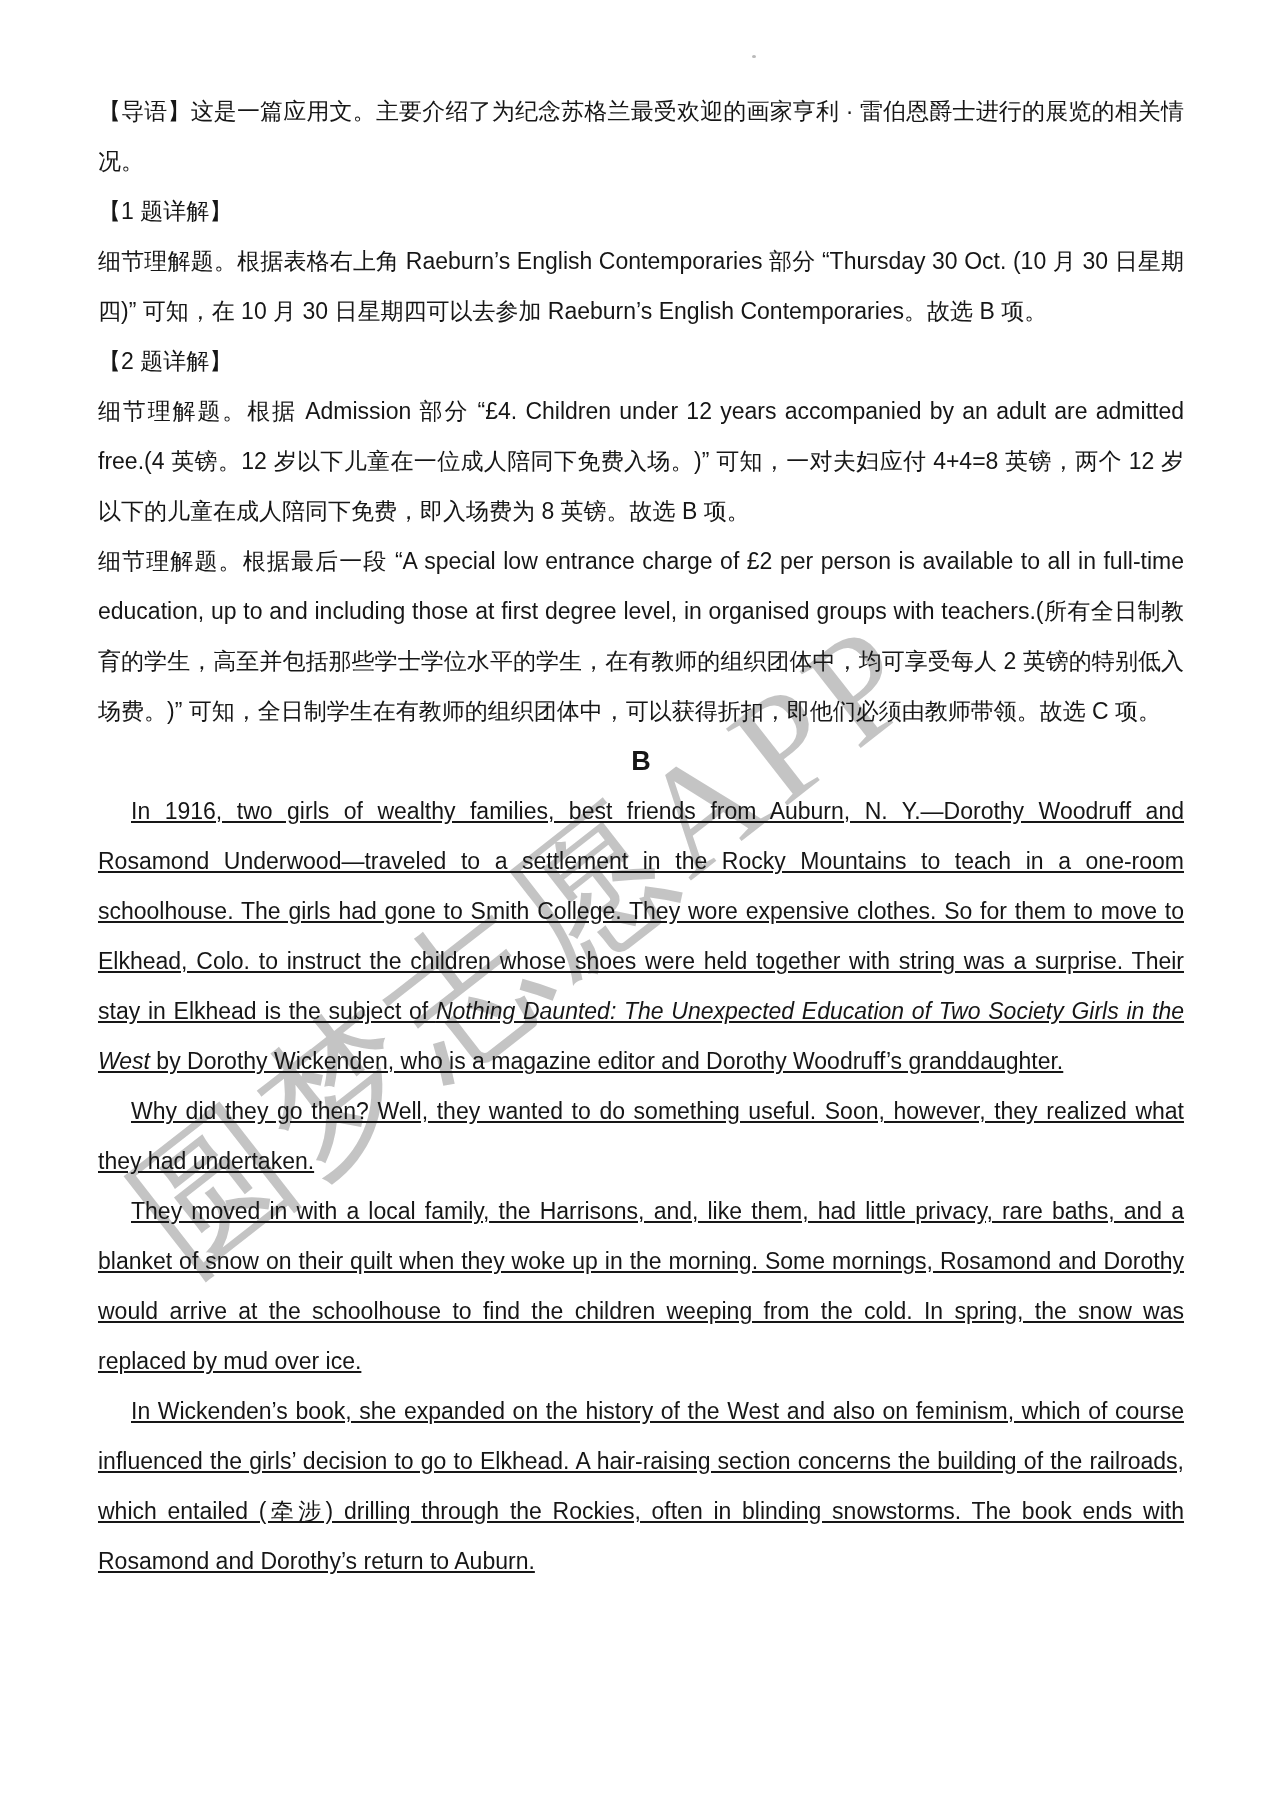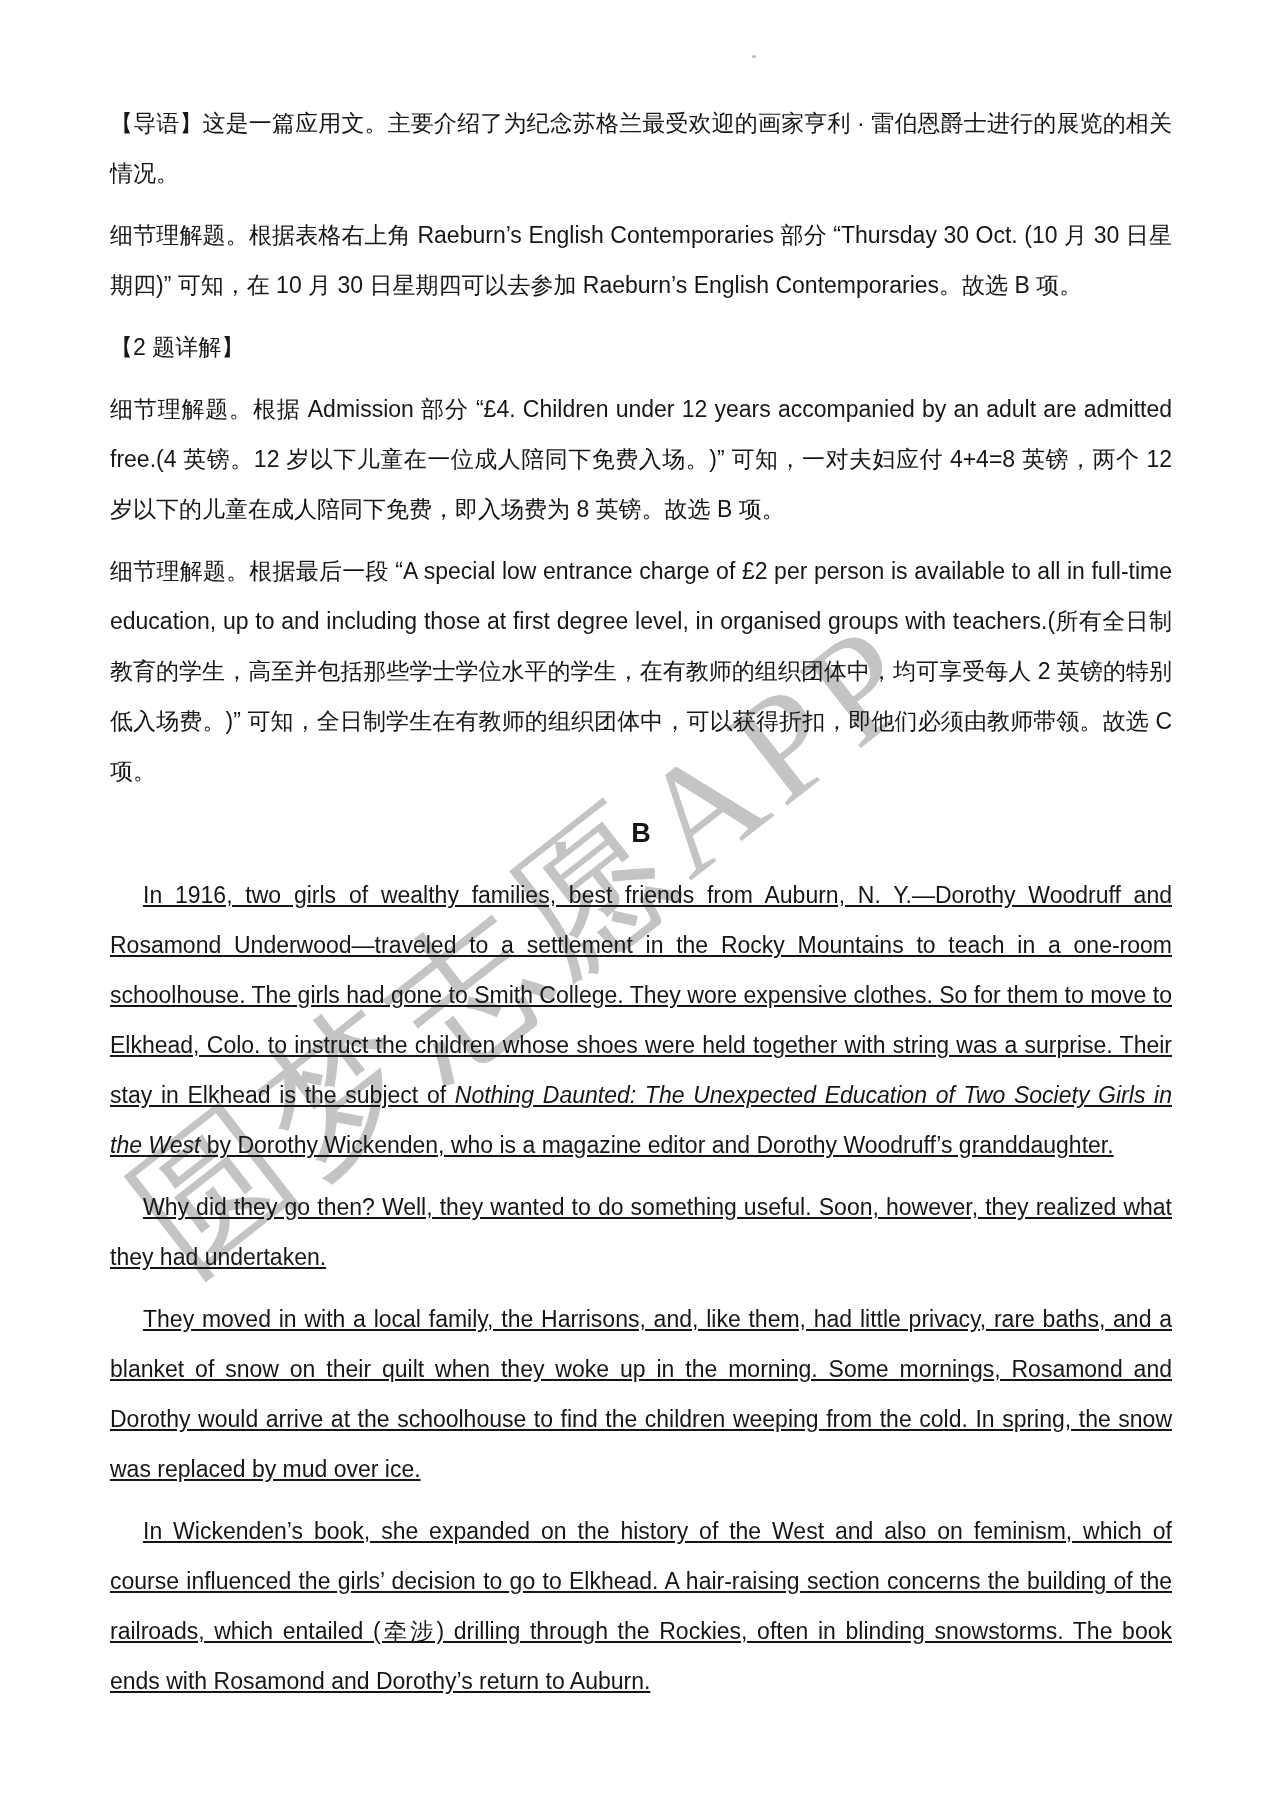--- a/index.html
+++ b/index.html
@@ -43,21 +43,21 @@
   }
   .content {
     position: relative;
     z-index: 1;
     padding: 86px 96px 0 98px;
     font-size: 23px;
     line-height: 50px;
     text-align: justify;
   }
   .para {
-    margin: 12px;
+    margin: 0;
     word-break: break-word;
   }
   .para.en {
     text-indent: 33px;
     text-decoration: underline;
   }
   .section-label {
     margin: 0;
     text-align: center;
     font-size: 27px;
@@ -74,20 +74,21 @@
 <div class="page">
 
   <div class="watermark">圆梦志愿APP</div>
 
   <div class="speck"></div>
 
   <main class="content">
 
     <p class="para cn">【导语】这是一篇应用文。主要介绍了为纪念苏格兰最受欢迎的画家亨利 · 雷伯恩爵士进行的展览的相关情况。</p>
 
+    <p class="para cn">【1 题详解】</p>
 
     <p class="para cn">细节理解题。根据表格右上角 Raeburn’s English Contemporaries 部分 “Thursday 30 Oct. (10 月 30 日星期四)” 可知，在 10 月 30 日星期四可以去参加 Raeburn’s English Contemporaries。故选 B 项。</p>
 
     <p class="para cn">【2 题详解】</p>
 
     <p class="para cn">细节理解题。根据 Admission 部分 “£4. Children under 12 years accompanied by an adult are admitted free.(4 英镑。12 岁以下儿童在一位成人陪同下免费入场。)” 可知，一对夫妇应付 4+4=8 英镑，两个 12 岁以下的儿童在成人陪同下免费，即入场费为 8 英镑。故选 B 项。</p>
 
 
     <p class="para cn">细节理解题。根据最后一段 “A special low entrance charge of £2 per person is available to all in full-time education, up to and including those at first degree level, in organised groups with teachers.(所有全日制教育的学生，高至并包括那些学士学位水平的学生，在有教师的组织团体中，均可享受每人 2 英镑的特别低入场费。)” 可知，全日制学生在有教师的组织团体中，可以获得折扣，即他们必须由教师带领。故选 C 项。</p>
 

